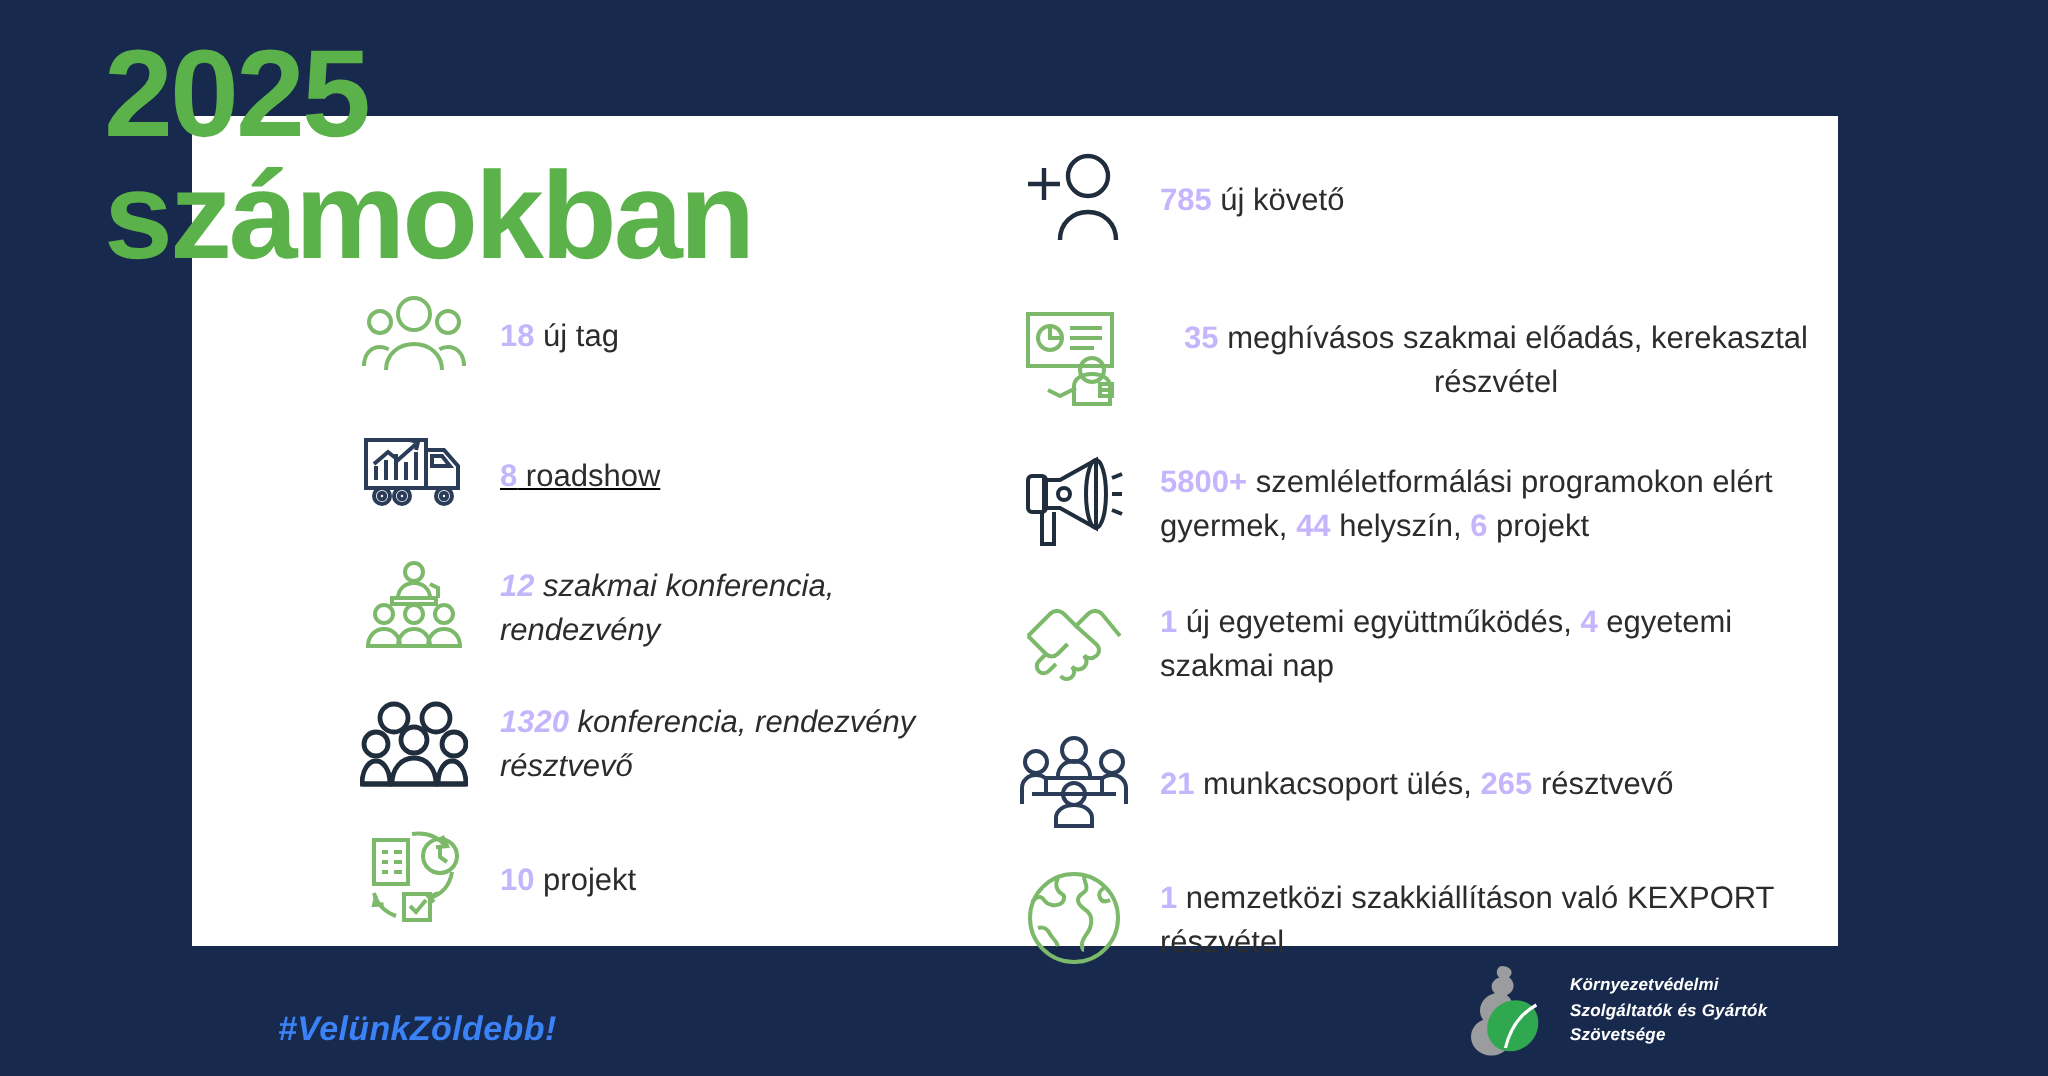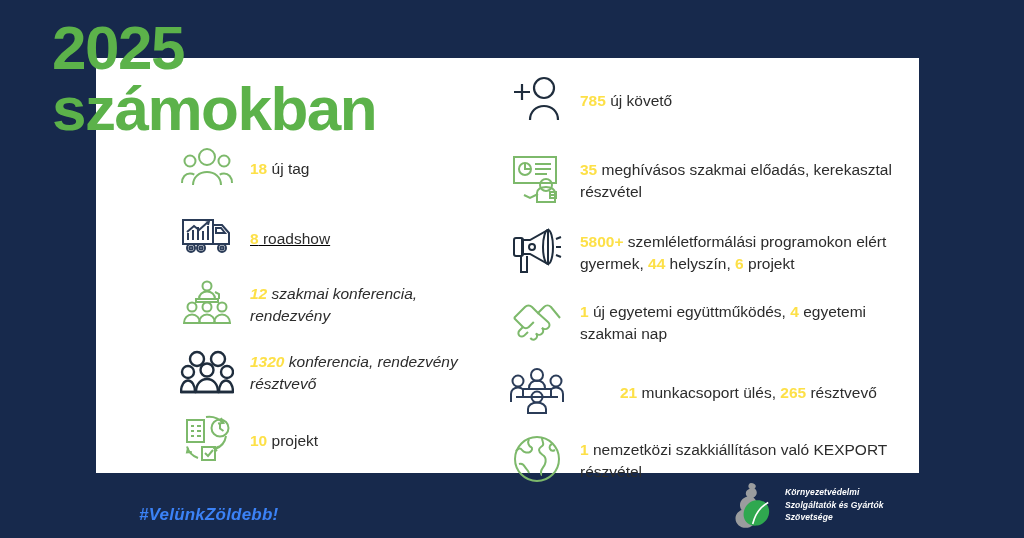--- a/index.html
+++ b/index.html
@@ -50,37 +50,37 @@
   }
   .stat .ico svg{display:block;}
   .stat .txt{
     flex:1 1 auto;
     padding-left:12px;
     font-size:15.5px;
     line-height:1.42;
     color:#2c2c2c;
     padding-top:3px;
   }
-  .stat .txt b{font-weight:bold;color:#fde047;}
+  .stat .txt b{font-weight:bold;color:#c4b5fd;}
 
   
   .col-left  .stat{min-height:56px;align-items:center;}
   .col-left  .stat.two .txt{padding-top:0;font-style:italic;}
   .col-right .stat{min-height:52px;align-items:center;}
 
   .sp-l1{margin-bottom:12px;}
   .sp-l2{margin-bottom:10px;text-decoration:underline;}
   .sp-l3{margin-bottom:10px;}
   .sp-l4{margin-bottom:8px;}
 
   .sp-r1{margin-bottom:22px;}
-  .sp-r2{margin-bottom:14px;}
+  .sp-r2{margin-bottom:14px;text-align:center;}
   .sp-r3{margin-bottom:12px;}
   .sp-r4{margin-bottom:12px;}
-  .sp-r5{margin-bottom:10px;gap:40px;}
+  .sp-r5{margin-bottom:10px;}
 
   
   .hashtag{
     position:absolute;
     left:139px;top:505px;
     font-size:17px;
     font-style:italic;
     font-weight:bold;
     color:#3b82f6;
     letter-spacing:.2px;

